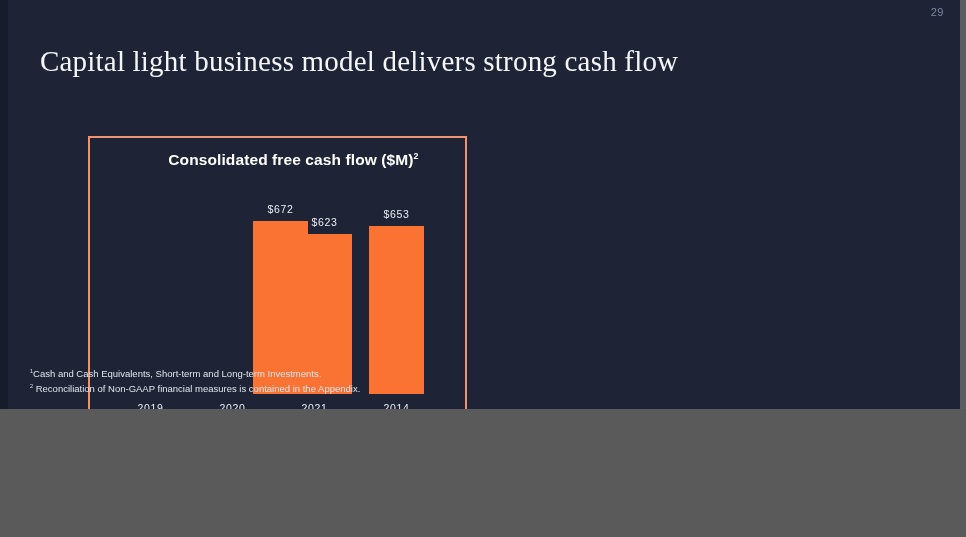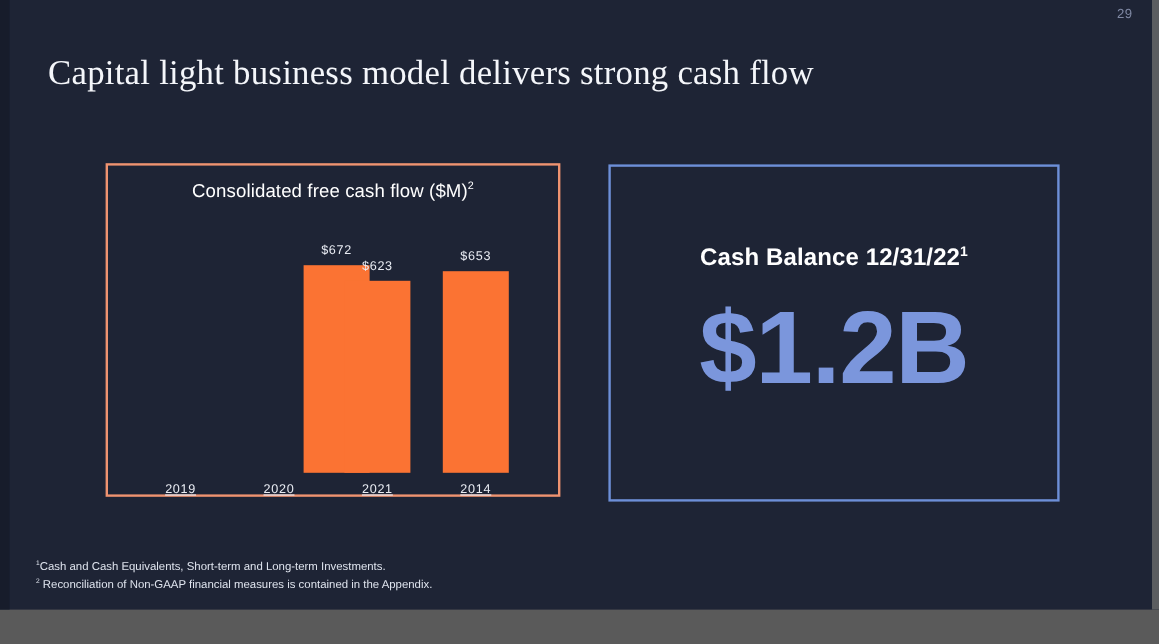--- a/index.html
+++ b/index.html
@@ -10,21 +10,21 @@
   body {
     width: 966px;
     height: 537px;
     overflow: hidden;
     font-family: "Liberation Sans", sans-serif;
   }
 
   #slide {
     position: relative;
     width: 966px;
-    height: 508px;
+    height: 409px;
     background: #1e2435;
     box-sizing: border-box;
     overflow: hidden;
   }
 
   
   .edge-left {
     position: absolute;
     left: 0; top: 0;
     width: 8px; height: 537px;
@@ -71,23 +71,24 @@
     background: transparent;
   }
 
   .chart-title {
     position: absolute;
     top: 13px;
     left: 0;
     width: 100%;
     text-align: center;
     font-size: 15.5px;
-    font-weight: normal;
+    font-weight: bold;
     color: #ffffff;
     letter-spacing: 0.1px;
+    padding-left: 16px;
   }
 
   .plot {
     position: absolute;
     left: 0;
     top: 48px;
     width: 100%;
     height: 230px;
   }
 
@@ -192,39 +193,33 @@
       <span>Consolidated free cash flow ($M)</span><sup>2</sup>
     </div>
 
     <div class="plot">
         <div class="bar-cat" style="left: 33px;">2019</div>
         <div class="bar-col" style="left: 115px; padding-left: 48px;">
           <div class="bar-value">$672</div>
           <div class="bar-rect" style="height: 173px; background: rgb(251, 115, 51);"></div>
         </div>
         <div class="bar-cat" style="left: 115px;">2020</div>
-        <div class="bar-col" style="left: 197px;">
+        <div class="bar-col" style="left: 207px;">
           <div class="bar-value">$623</div>
           <div class="bar-rect" style="height: 160px; background: rgb(251, 115, 51);"></div>
         </div>
         <div class="bar-cat" style="left: 197px;">2021</div>
         <div class="bar-col" style="left: 279px;">
           <div class="bar-value">$653</div>
           <div class="bar-rect" style="height: 168px; background: rgb(251, 115, 51);"></div>
         </div>
         <div class="bar-cat" style="left: 279px;">2014</div>
       </div>
 
   </div>
 
-  <div class="cash-panel">
-    <div class="cash-label">
-      <span>Cash Balance 12/31/22</span><sup>1</sup>
-    </div>
-    <div class="cash-amount">$1.2B</div>
-  </div>
 
   <div class="footnotes">
       <div class="footnote"><sup>1</sup><span>Cash and Cash Equivalents, Short-term and Long-term Investments.</span></div>
       <div class="footnote"><sup>2</sup><span> Reconciliation of Non-GAAP financial measures is contained in the Appendix.</span></div>
     </div>
 
 </div>
 
 </body></html>

